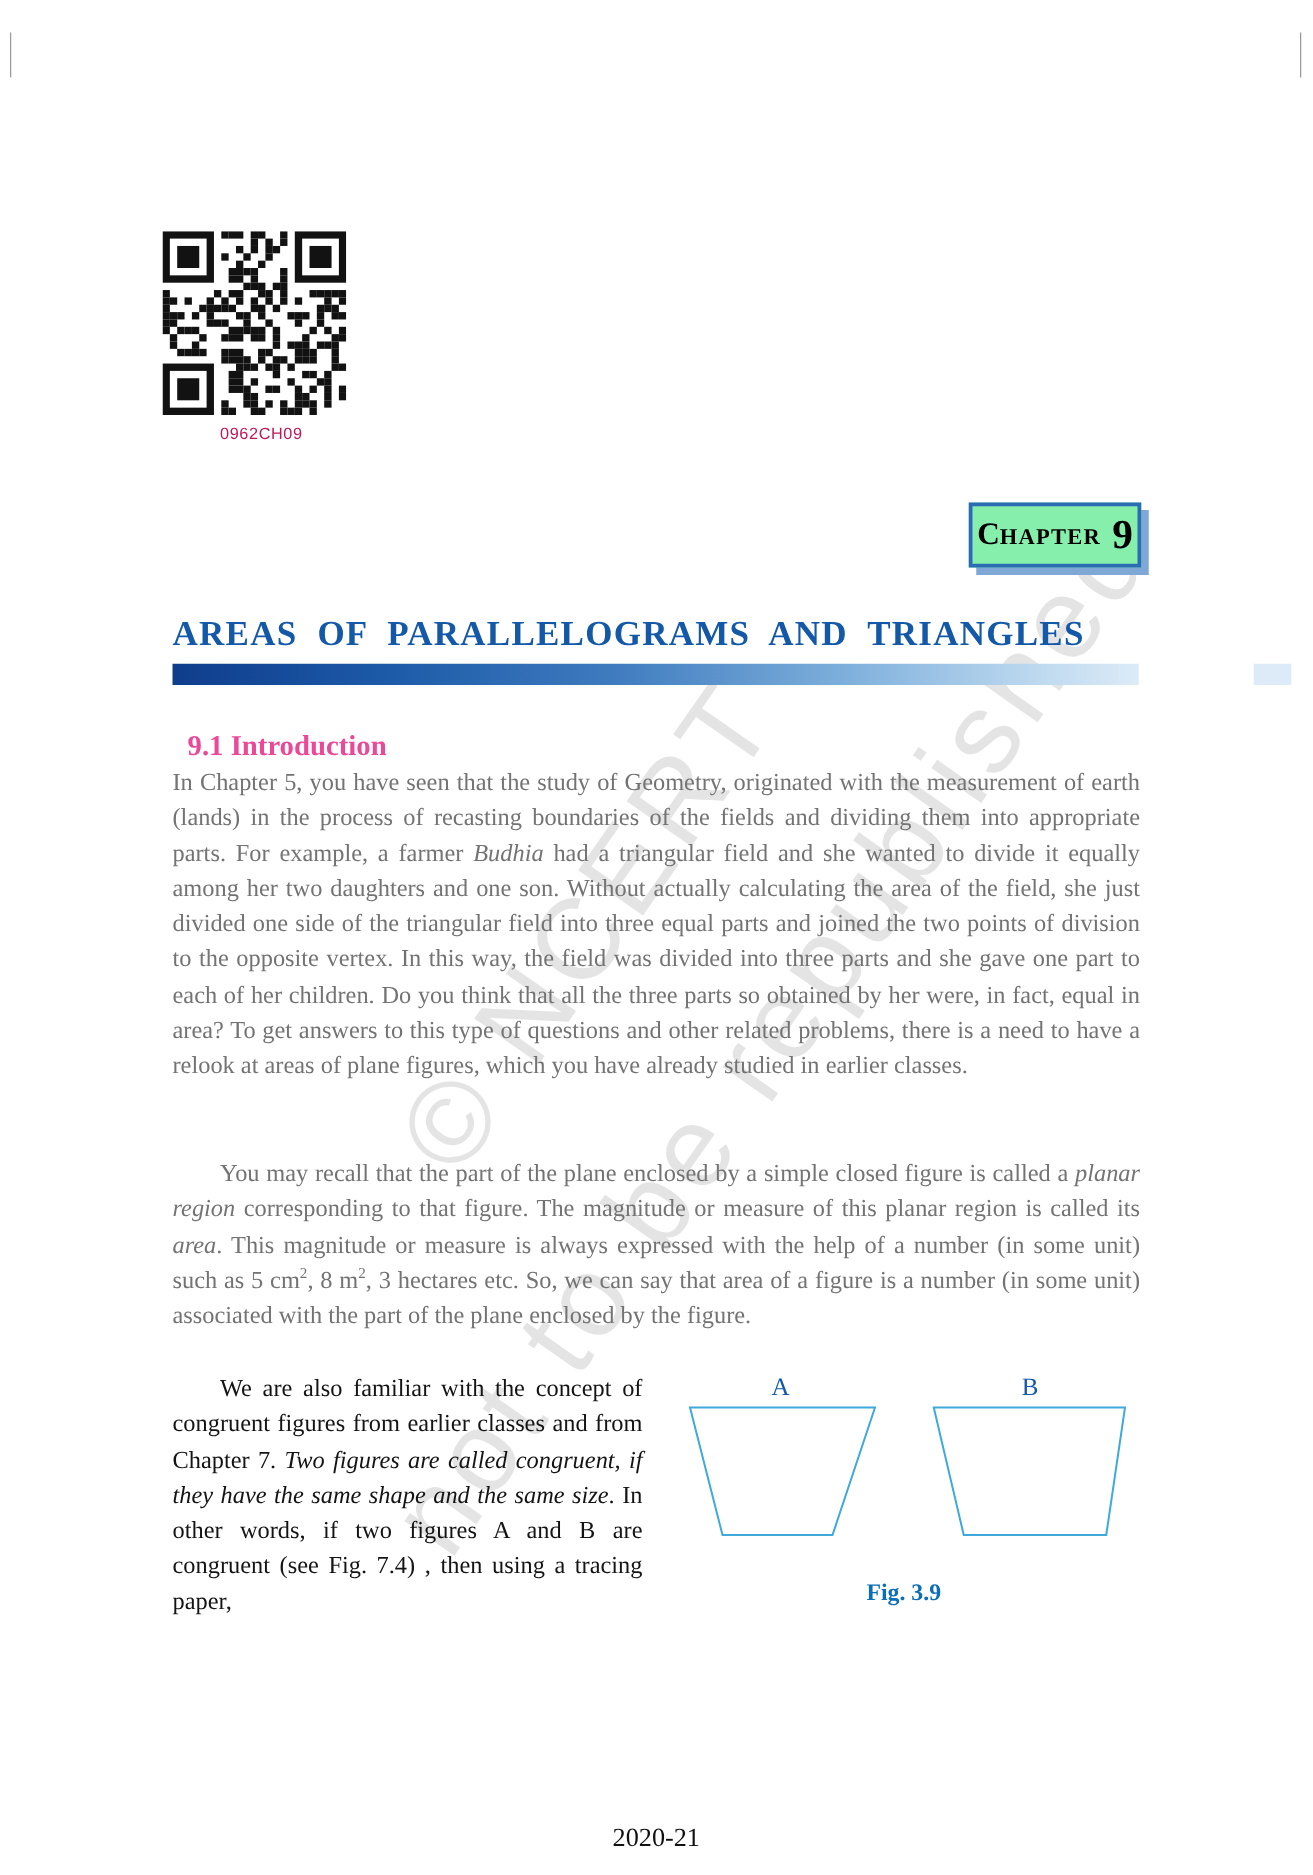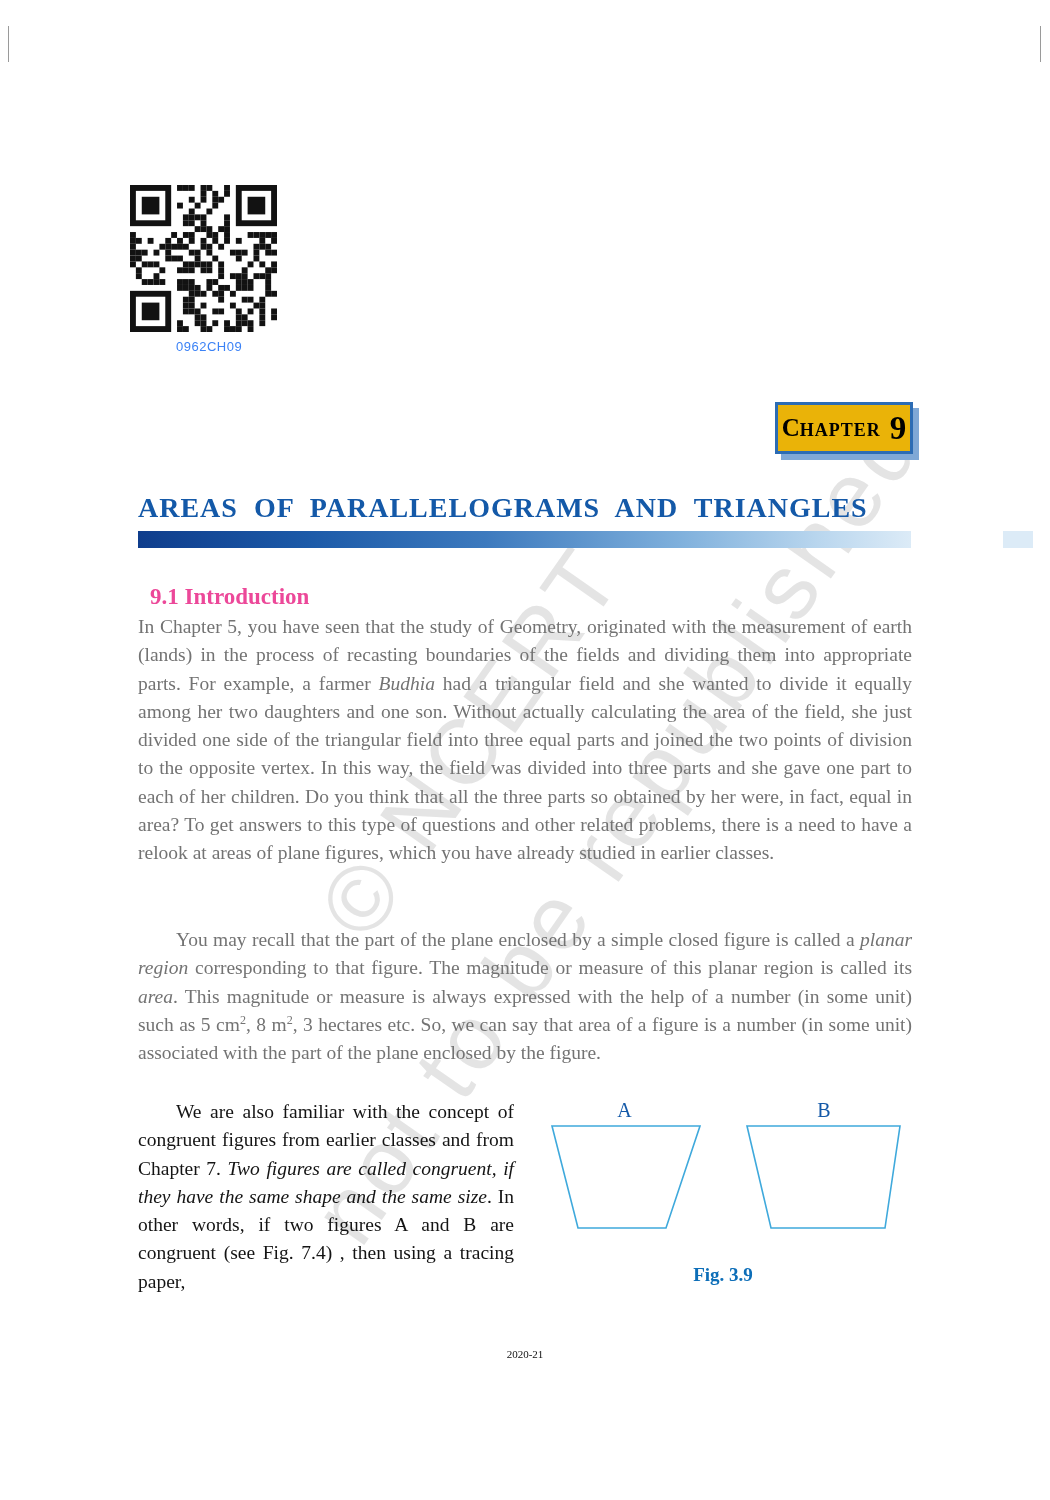--- a/index.html
+++ b/index.html
@@ -16,26 +16,26 @@
     position:absolute; left:60px; top:620px; width:960px;
     transform:rotate(-55deg); transform-origin:50% 50%;
     color:#c4c4c4; opacity:0.45; font-size:92px; letter-spacing:6px;
     text-align:center; line-height:170px; pointer-events:none; white-space:nowrap;
     font-family:"Liberation Sans", sans-serif;
   }
 
   
   .qr-block { position:absolute; left:130px; top:185px; width:147px; text-align:center; }
   .qr-block svg { width:147px; height:147px; display:block; background:#fff; }
-  .qr-label { margin-top:7px; font-family:"Liberation Sans", sans-serif; font-size:13px; color:#3b82f6; letter-spacing:0.5px; text-align:left; padding-left:46px; }
+  .qr-label { margin-top:7px; font-family:"Liberation Sans", sans-serif; font-size:13px; color:#be185d; letter-spacing:0.5px; text-align:left; padding-left:46px; }
 
   
   .chapter-box {
     position:absolute; left:775px; top:402px; width:132px; height:46px;
-    background:#eab308; border:3px solid #2c6cb4; box-shadow:6px 6px 0 #7fa8d6;
+    background:#86efac; border:3px solid #2c6cb4; box-shadow:6px 6px 0 #7fa8d6;
     display:flex; align-items:center; justify-content:center; gap:9px;
   }
   .ch-word { font-weight:bold; color:#000; white-space:nowrap; }
   .ch-first { font-size:25px; }
   .ch-rest  { font-size:18px; letter-spacing:1px; }
   .ch-num   { font-size:33px; font-weight:bold; color:#000; }
 
   
   .title {
     position:absolute; left:138px; top:492px; margin:0;
@@ -72,22 +72,22 @@
   .figwrap { flex:1; padding-left:20px; }
   .fig-shapes { display:flex; justify-content:space-between; padding:0 8px; }
   .fig-shape { text-align:center; }
   .fig-label { color:#1459a8; font-size:20px; height:26px; line-height:24px; }
   .fig-shape svg { display:block; }
   .fig-caption {
     text-align:center; color:#0d6eb8; font-weight:bold; font-size:19px; margin-top:34px;
   }
 
   .footer {
-    position:absolute; left:0; right:0; top:1348px; text-align:center;
-    font-size:11px; color:#111;
+    position:absolute; left:0; right:0; top:1458px; text-align:center;
+    font-size:21px; color:#111;
   }
 </style>
 </head>
 <body>
 
 <div class="page">
 
   <div class="crop-mark left"></div>
   <div class="crop-mark right"></div>
 

